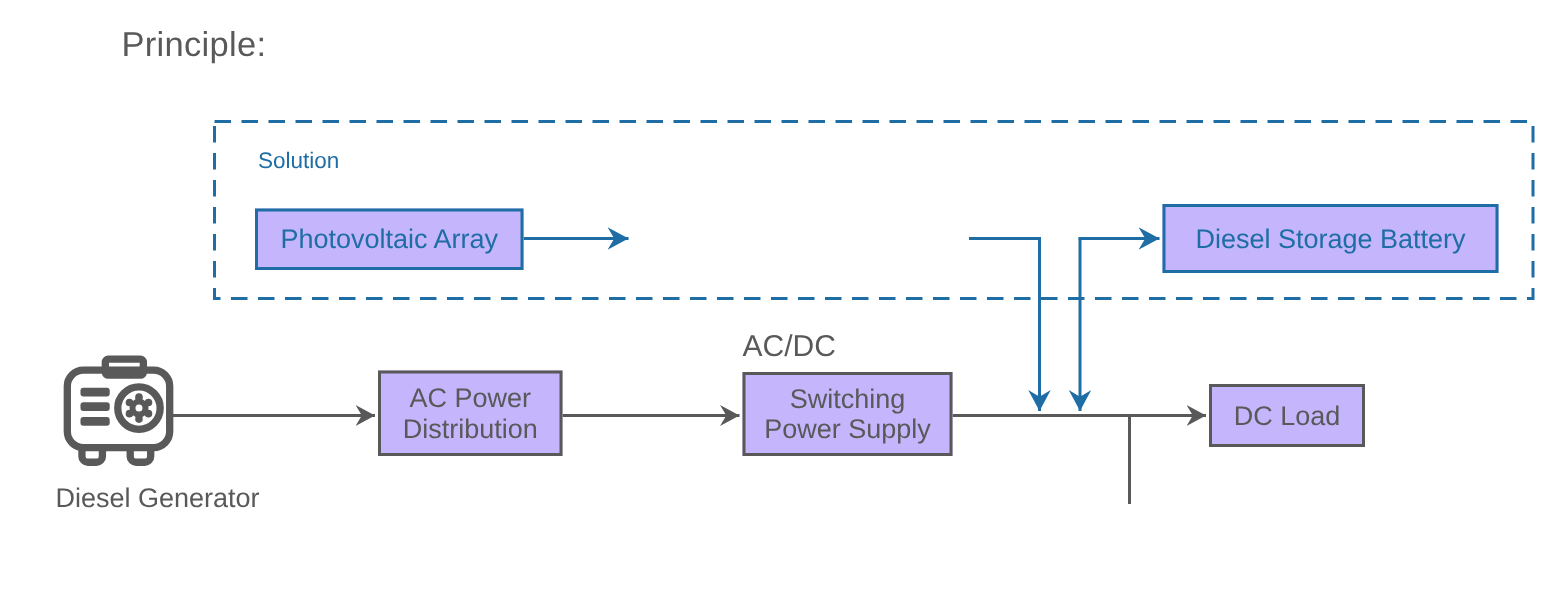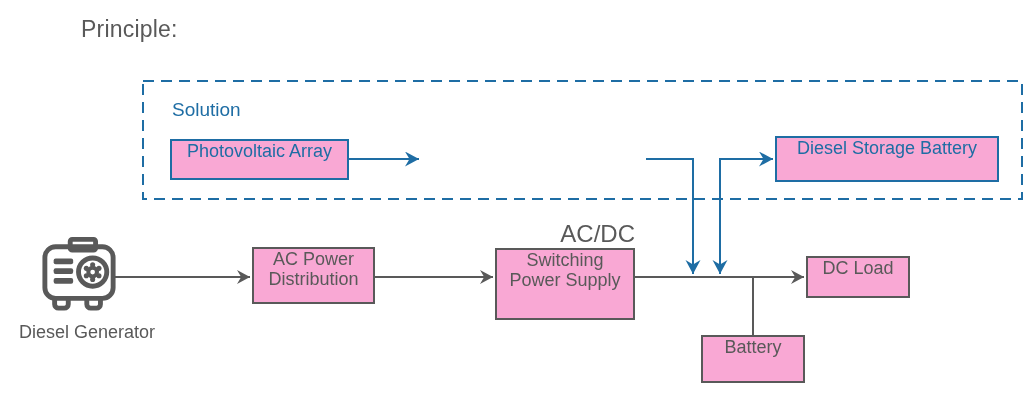--- a/index.html
+++ b/index.html
@@ -7,42 +7,42 @@
   .canvas {
     position:relative; width:1036px; height:401px; background:#ffffff;
     font-family:"Liberation Sans","DejaVu Sans",sans-serif; overflow:hidden;
   }
   .layer { position:absolute; left:0; top:0; }
   .title {
     position:absolute; left:81px; top:16px; font-size:23px; color:var(--gray);
     letter-spacing:0.2px;
   }
   .solution-label {
-    position:absolute; left:172px; top:99px; font-size:19px; color:var(--blue);
+    position:absolute; left:172px; top:99px; font-size:15px; color:var(--blue);
   }
   .node {
-    position:absolute; box-sizing:border-box; background:#f9a8d4;
-    display:flex; flex-direction:column; align-items:center; justify-content:flex-start;
+    position:absolute; box-sizing:border-box; background:#c4b5fd;
+    display:flex; flex-direction:column; align-items:center; justify-content:center;
     text-align:center; line-height:1.12;
   }
   .node.blue { border:2px solid var(--blue); color:var(--blue); font-size:18px; }
   .node.gray { border:2px solid var(--gray); color:var(--gray); font-size:18px; }
   .n-pv  { left:170px; top:139px; width:179px; height:41px; }
   .n-scc { left:421px; top:137px; width:225px; height:40px; }
   .n-esb { left:775px; top:136px; width:224px; height:46px; }
   .n-acpd{ left:252px; top:247px; width:123px; height:57px; }
-  .n-sps { left:495px; top:248px; width:140px; height:72px; }
+  .n-sps { left:495px; top:248px; width:140px; height:56px; }
   .n-dcl { left:806px; top:256px; width:104px; height:42px; }
   .n-bat { left:701px; top:335px; width:104px; height:48px; }
   .acdc-label {
-    position:absolute; left:495px; top:220px; width:140px; text-align:right;
-    font-size:24px; color:var(--gray);
+    position:absolute; left:495px; top:220px; width:140px; text-align:left;
+    font-size:20px; color:var(--gray);
   }
   .gen-label {
-    position:absolute; left:4px; top:322px; width:166px; text-align:center;
+    position:absolute; left:22px; top:322px; width:166px; text-align:center;
     font-size:18px; color:var(--gray);
   }
   .stroke-gray { stroke:var(--gray); stroke-width:2; fill:none; }
   .stroke-blue { stroke:var(--blue); stroke-width:2; fill:none; }
   .dashed { stroke-dasharray:11 7; }
   .icon-stroke { stroke:var(--gray); stroke-width:5; fill:none; }
   .icon-fill { fill:var(--gray); stroke:none; }
 </style>
 </head>
 <body>
@@ -115,17 +115,14 @@
 
   <div class="node gray n-sps">
     <span>Switching</span>
     <span>Power Supply</span>
   </div>
 
   <div class="node gray n-dcl">
     <span>DC Load</span>
   </div>
 
-  <div class="node gray n-bat">
-    <span>Battery</span>
-  </div>
 
 </div>
 
 </body></html>

